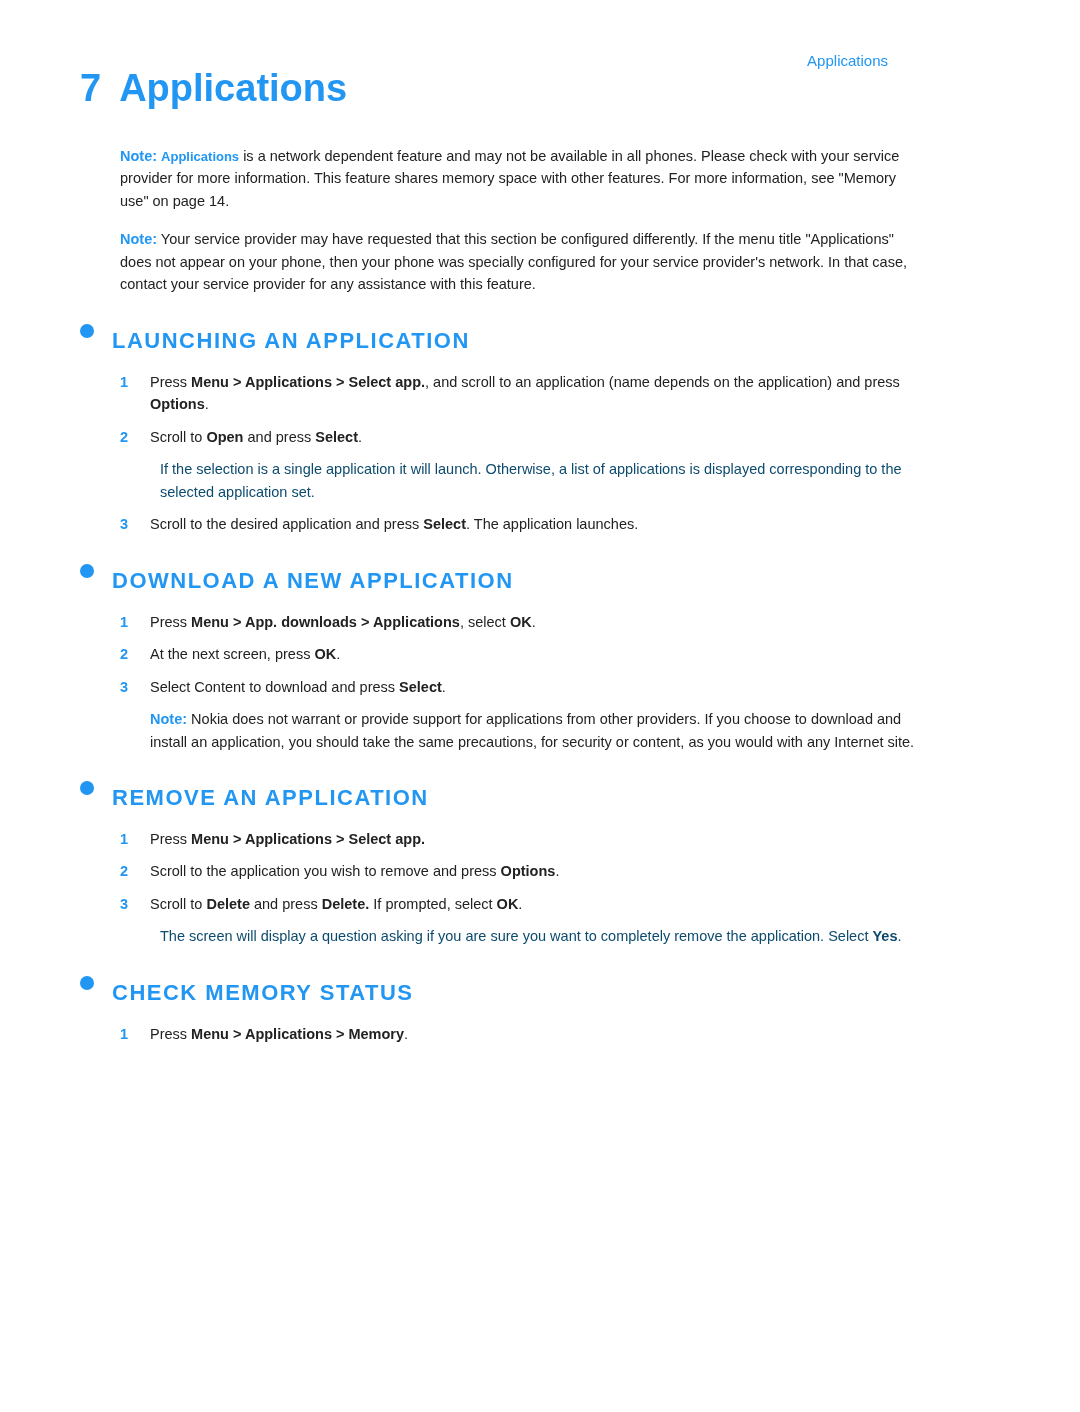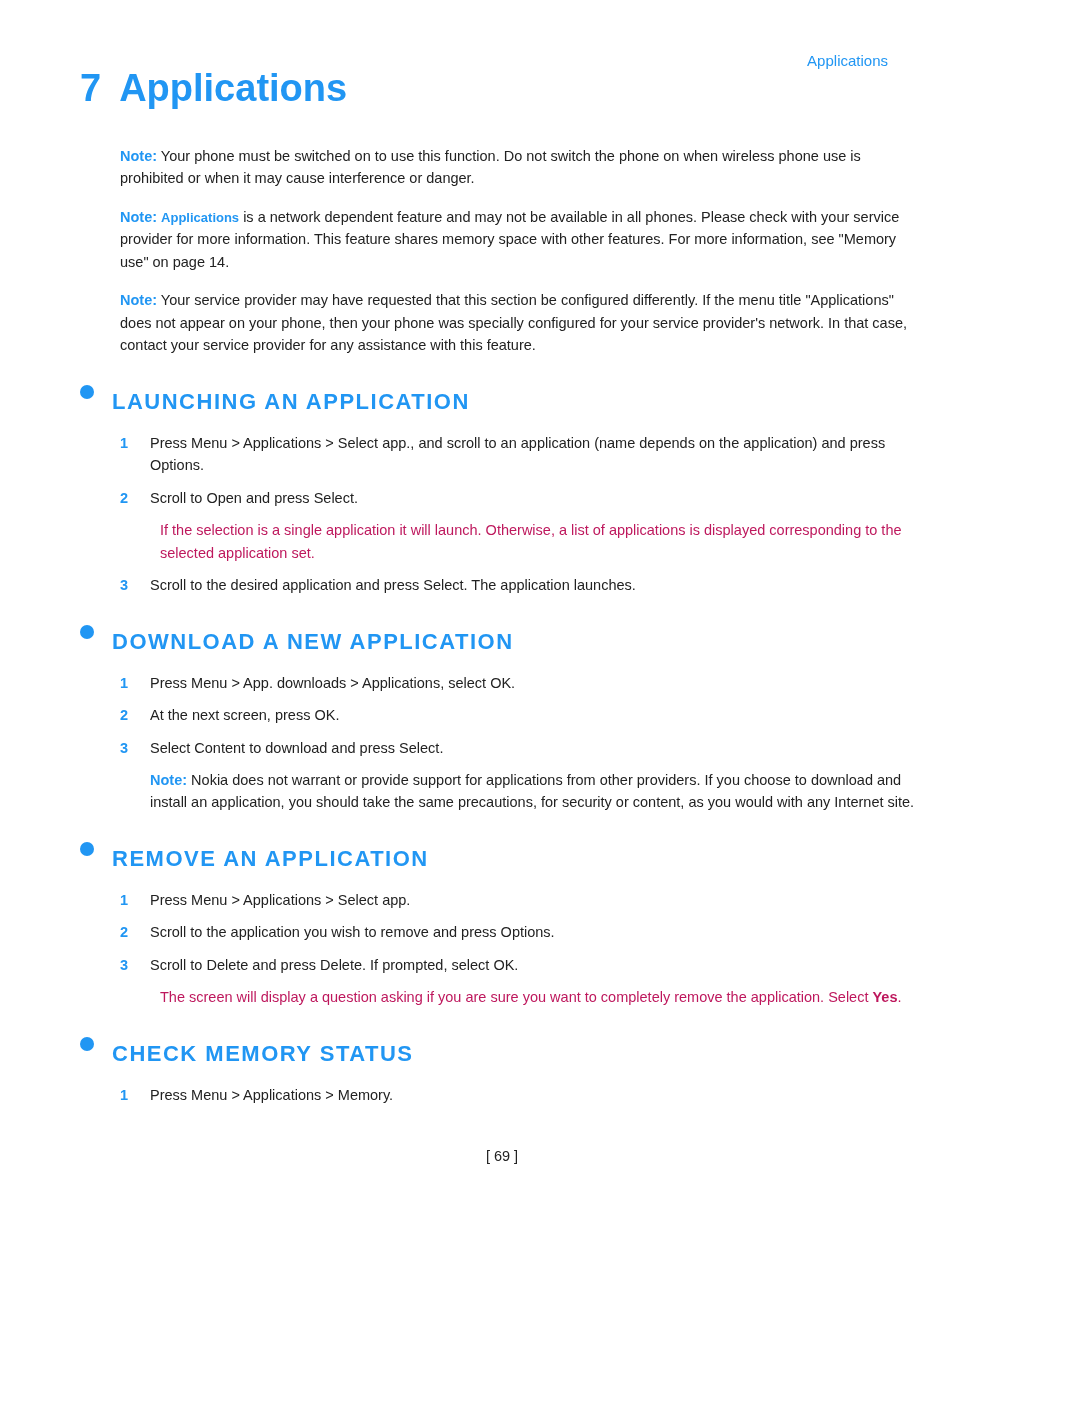--- a/index.html
+++ b/index.html
@@ -116,21 +116,21 @@
       margin-right: 8px;
       flex-shrink: 0;
     }
 
     .step-text {
       flex: 1;
       color: #222;
     }
 
     .step-text b {
-      font-weight: normal;
+      font-weight: bold;
       text-align: right;
     }
 
     .step-note {
       margin-left: 30px;
       margin-top: 6px;
       margin-bottom: 0;
       font-size: 14.5px;
       line-height: 1.55;
       color: #222;
@@ -139,45 +139,41 @@
     .step-note .note-label {
       color: #2196F3;
       font-weight: bold;
     }
 
     .indent-text {
       margin-left: 40px;
       margin-bottom: 10px;
       font-size: 14.5px;
       line-height: 1.55;
-      color: #be185d;
+      color: #0c4a6e;
     }
 
     .page-footer {
       text-align: center;
       margin-top: 40px;
       font-size: 14.5px;
       color: #222;
     }
   </style>
 </head>
 <body>
 
 <div class="page">
 
   <div class="header-right">Applications</div>
 
   <div class="chapter-title">
     <span class="chapter-num">7</span><span>Applications</span>
   </div>
 
-  <div class="note-block">
-    <span class="note-label">Note:</span>
-    <span> Your phone must be switched on to use this function. Do not switch the phone on when wireless phone use is prohibited or when it may cause interference or danger.</span>
-  </div>
 
   <div class="note-block">
     <span class="note-label">Note:</span>
     <span class="note-label-small"> Applications</span>
     <span> is a network dependent feature and may not be available in all phones. Please check with your service provider for more information. This feature shares memory space with other features. For more information, see "Memory use" on page 14.</span>
   </div>
 
   <div class="note-block">
     <span class="note-label">Note:</span>
     <span> Your service provider may have requested that this section be configured differently. If the menu title "Applications" does not appear on your phone, then your phone was specially configured for your service provider's network. In that case, contact your service provider for any assistance with this feature.</span>
@@ -262,17 +258,14 @@
       <span class="section-title">CHECK MEMORY STATUS</span>
     </div>
     <div class="steps">
       <div class="step">
         <span class="step-num">1</span>
         <span class="step-text">Press <b>Menu &gt; Applications &gt; Memory</b>.</span>
       </div>
     </div>
   </div>
 
-  <div class="page-footer">
-    <span>[ 69 ]</span>
-  </div>
 
 </div>
 
 </body></html>

